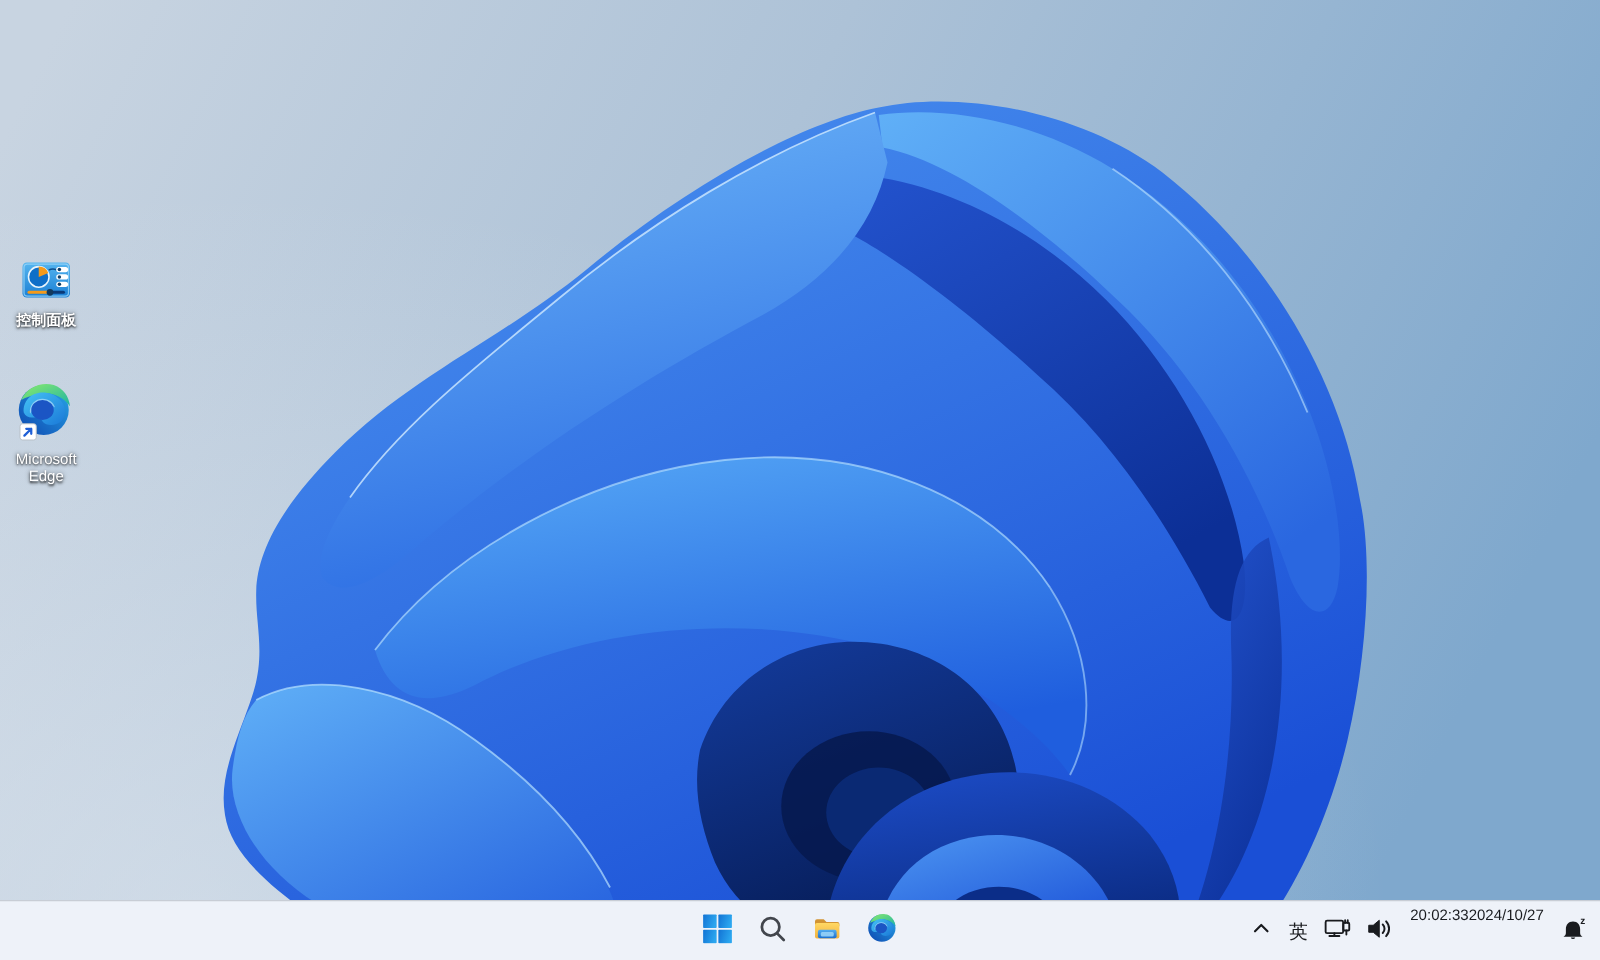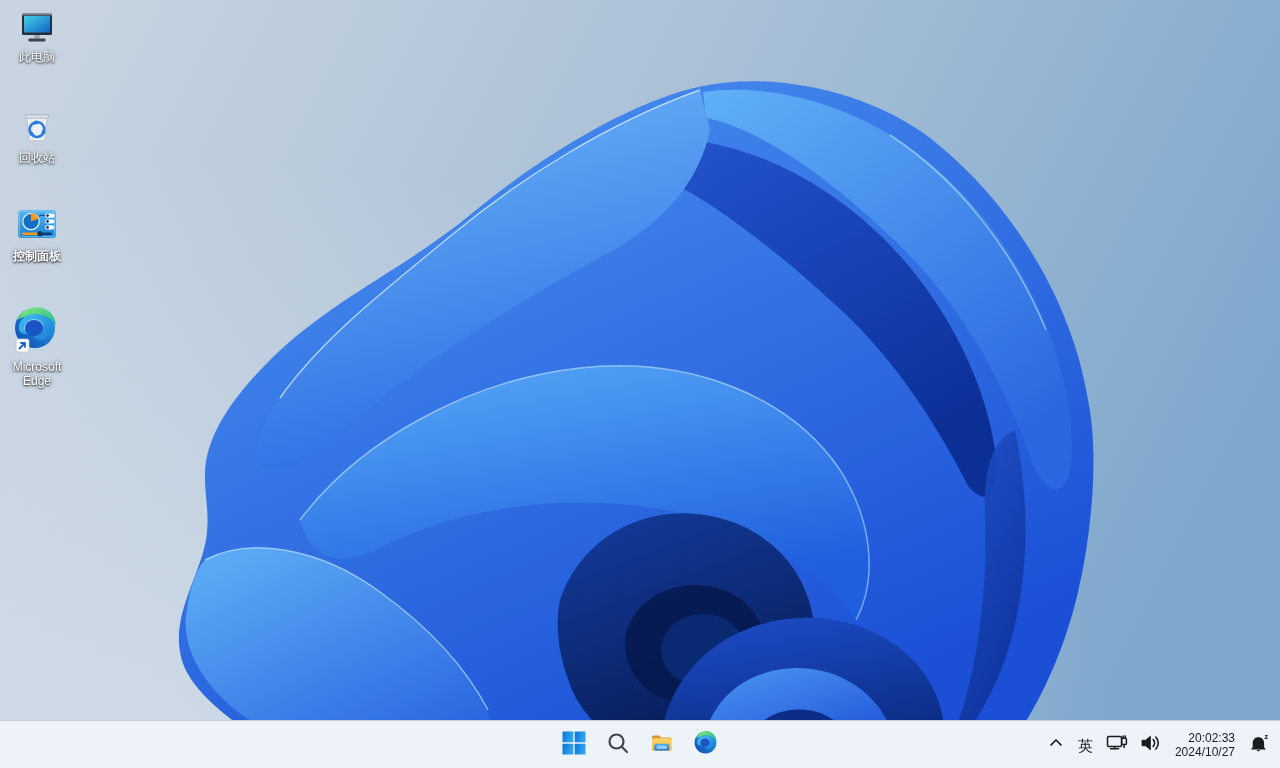--- a/index.html
+++ b/index.html
@@ -47,21 +47,21 @@
     position: absolute; right: 4px; top: 0; height: 48px;
     display: flex; align-items: center;
   }
   .tray-item {
     height: 40px; min-width: 28px; padding: 0 4px; border-radius: 6px;
     display: flex; align-items: center; justify-content: center;
     color: #191b1f;
   }
   .ime-badge { font-size: 15px; line-height: 15px; padding: 0 7px; }
   .clock {
-    display: flex; flex-direction: column; align-items: flex-end;
+    display: flex; align-items: flex-start;
     justify-content: center; font-size: 12px; line-height: 14px;
     color: #191b1f; padding: 0 7px; height: 40px; border-radius: 6px;
   }
 </style>
 </head>
 <body>
 
 <div class="desktop">
 
   <svg class="wallpaper" width="1280" height="768" viewBox="0 0 1280 768" aria-hidden="true">
@@ -146,66 +146,21 @@
     <path fill="url(#gDark2)" d="M660,768 C655,706 690,650 750,628 C810,606 880,620 920,668
       C945,700 950,736 938,768 Z"></path>
     <path fill="url(#gMid)" d="M700,768 C700,720 725,684 768,672 C812,660 858,676 882,712
       C896,734 898,752 892,768 Z"></path>
     <path fill="#0b2d88" d="M740,768 C742,736 762,714 790,710 C820,706 846,722 854,748 L856,768 Z"></path>
 
     <path fill="none" stroke="#bfe3ff" stroke-width="1.5" opacity="0.6" d="M890,135 C958,180 1012,248 1046,330"></path>
     <path fill="none" stroke="#bfe3ff" stroke-width="1.5" opacity="0.55" d="M840,470 C872,520 878,578 856,620"></path>
   </svg>
 
-  <div class="desk-icon" id="icon-this-pc">
-    <span class="glyph">
-      <svg width="36" height="36" viewBox="0 0 36 36">
-        <defs>
-          <linearGradient id="pcScr" x1="0" y1="0" x2="1" y2="1">
-            <stop offset="0" stop-color="#45cfe6"></stop>
-              <stop offset="1" stop-color="#1164c6"></stop>
-          </linearGradient>
-        </defs>
-        <rect x="3" y="3.5" width="30" height="21.5" rx="1.6" fill="#232e3c"></rect>
-        <rect x="3" y="3.5" width="30" height="2" rx="1" fill="#9aa5b1" opacity="0.7"></rect>
-        <rect x="5" y="6" width="26" height="16.5" fill="url(#pcScr)"></rect>
-        <rect x="15.2" y="25" width="5.6" height="3.4" fill="#99a3ae"></rect>
-        <rect x="9.5" y="28.4" width="17" height="3.2" rx="1" fill="#3a424d"></rect>
-      </svg>
-    </span>
-    <span class="icon-label">此电脑</span>
-  </div>
-
-  <div class="desk-icon" id="icon-recycle">
-    <span class="glyph">
-      <svg width="42" height="42" viewBox="0 0 42 42">
-        <path d="M9,9.5 h24 l-1,4 h-22 z" fill="#d4dae0" stroke="#aab3bd" stroke-width="0.8"></path>
-        <path d="M11,13.5 h20 l-2,20.5 q-0.2,1.8 -2,1.8 h-12 q-1.8,0 -2,-1.8 z" fill="#f1f4f7" fill-opacity="0.93" stroke="#b6bec6" stroke-width="0.8"></path>
-        <path d="M15.5,14.5 l1,20" stroke="#dde2e7" stroke-width="1.4" fill="none"></path>
-        <path d="M26.5,14.5 l-1,20" stroke="#dde2e7" stroke-width="1.4" fill="none"></path>
-        <g transform="translate(21,24.5)">
-          <g fill="none" stroke="#2e7ce0" stroke-width="2.5" stroke-linecap="round">
-            <g>
-                <path d="M -6.2,4.2 A 7.4 7.4 0 0 1 -2.4,-6.9"></path>
-                <polygon points="-1.4,-9.5 1.9,-5.6 -4,-4.7" fill="#2e7ce0" stroke="none"></polygon>
-              </g>
-            <g transform="rotate(120)">
-                <path d="M -6.2,4.2 A 7.4 7.4 0 0 1 -2.4,-6.9"></path>
-                <polygon points="-1.4,-9.5 1.9,-5.6 -4,-4.7" fill="#2e7ce0" stroke="none"></polygon>
-              </g>
-            <g transform="rotate(240)">
-                <path d="M -6.2,4.2 A 7.4 7.4 0 0 1 -2.4,-6.9"></path>
-                <polygon points="-1.4,-9.5 1.9,-5.6 -4,-4.7" fill="#2e7ce0" stroke="none"></polygon>
-              </g>
-          </g>
-        </g>
-      </svg>
-    </span>
-    <span class="icon-label">回收站</span>
-  </div>
+
 
   <div class="desk-icon" id="icon-control">
     <span class="glyph">
       <svg width="44" height="42" viewBox="0 0 44 42">
         <defs>
           <linearGradient id="cpG" x1="0" y1="0" x2="0" y2="1">
             <stop offset="0" stop-color="#55b5ef"></stop>
               <stop offset="1" stop-color="#1b7fd4"></stop>
           </linearGradient>
         </defs>

